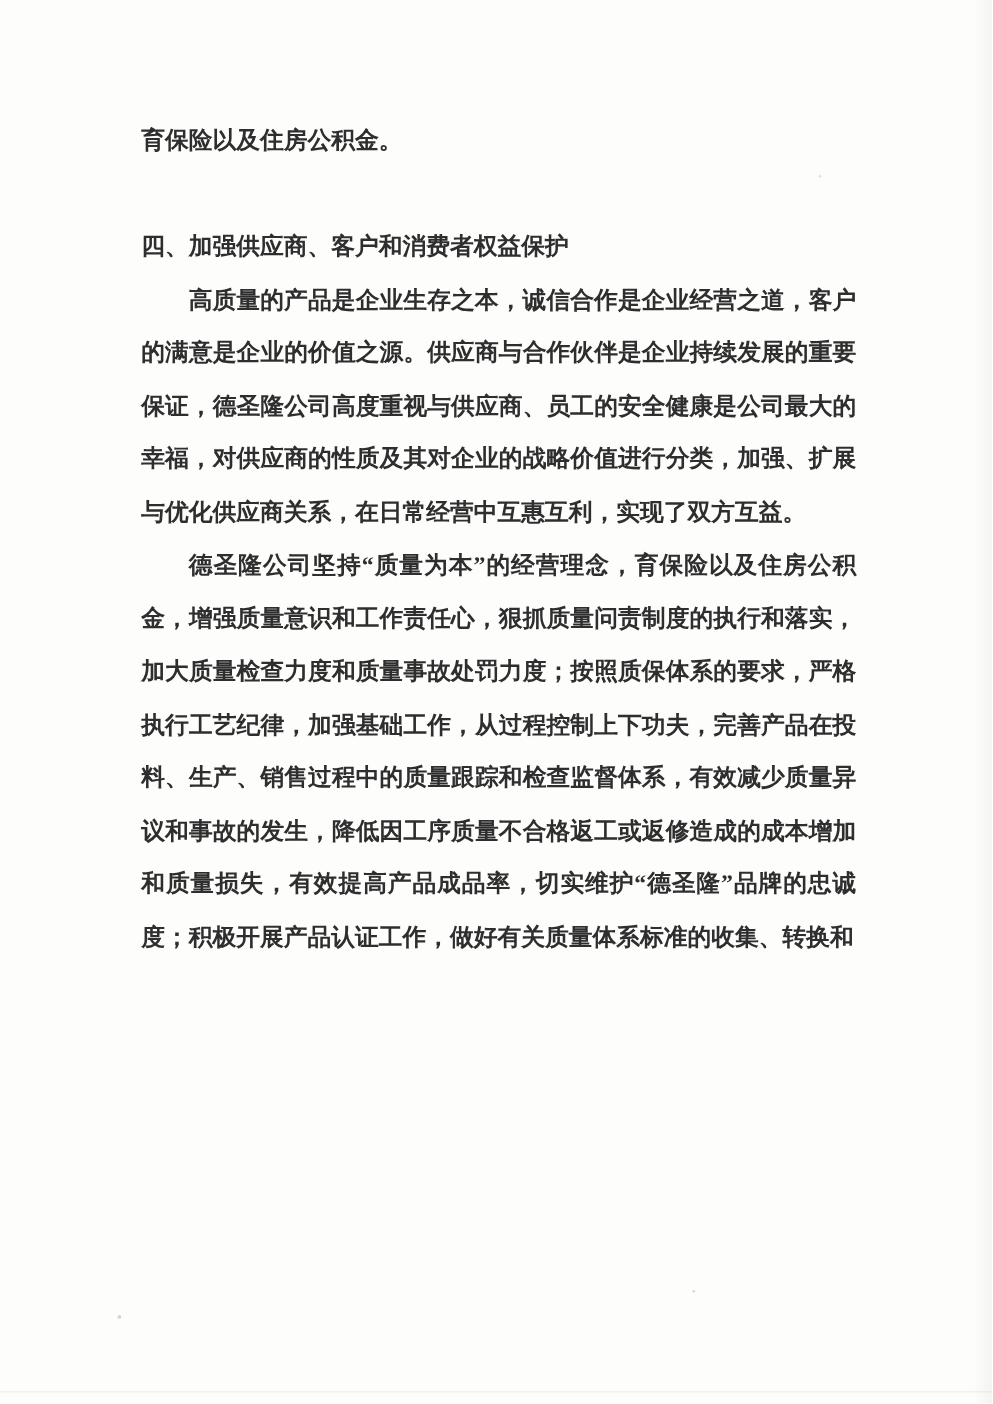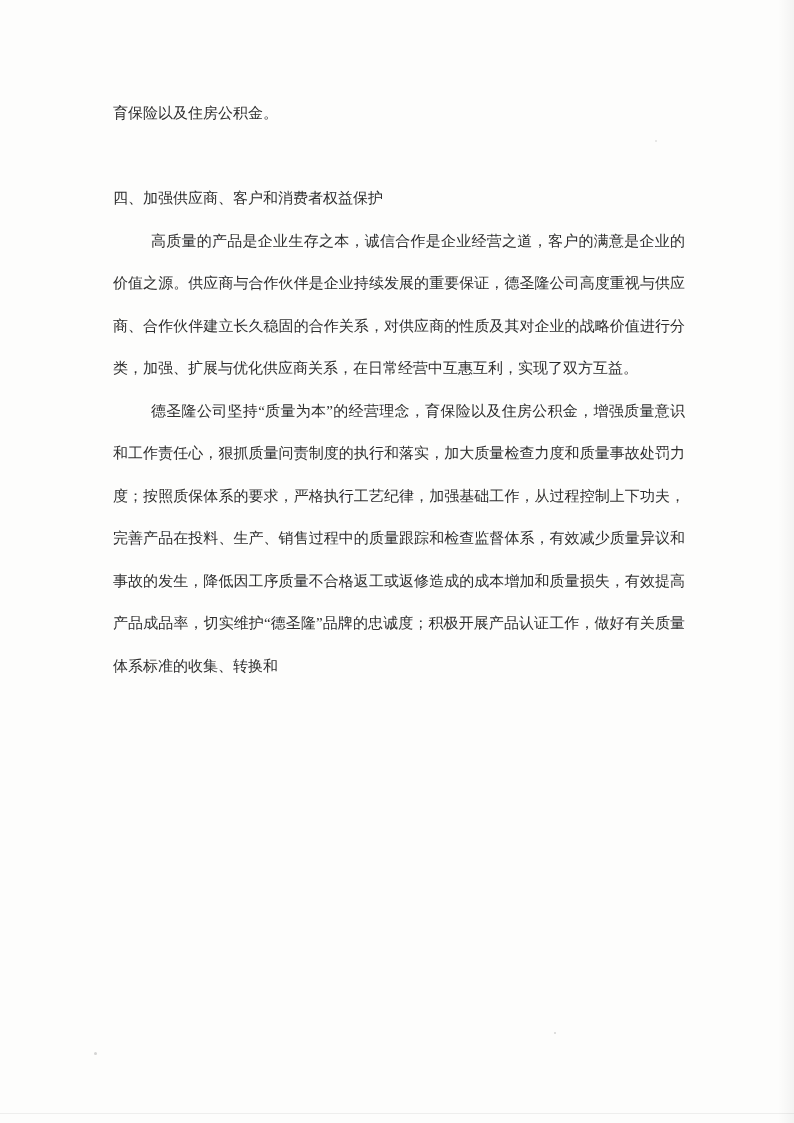--- a/index.html
+++ b/index.html
@@ -35,25 +35,25 @@
   }
   .content {
     position: absolute;
     left: 113px;
     top: 92px;
     width: 572px;
     color: #2e2e2e;
   }
   .content p {
     margin: 0;
-    font-size: 15px;
+    font-size: 19px;
     line-height: 42.5px;
     text-align: justify;
     text-justify: inter-ideograph;
-    font-weight: 400;
+    font-weight: 700;
   }
   .content p.indent {
     text-indent: 38px;
   }
   .content .spacer {
     height: 42.5px;
   }
   .speck {
     position: absolute;
     width: 3px;
@@ -67,19 +67,19 @@
   .speck.s3 { left: 655px; top: 140px;  width: 2px; height: 2px; background: rgba(90,90,90,0.18); }
 </style>
 </head>
 <body>
 
 <div class="page">
   <div class="content">
       <p class="body">育保险以及住房公积金。</p>
       <div class="spacer"></div>
       <p class="heading">四、加强供应商、客户和消费者权益保护</p>
-      <p class="body indent">高质量的产品是企业生存之本，诚信合作是企业经营之道，客户的满意是企业的价值之源。供应商与合作伙伴是企业持续发展的重要保证，德圣隆公司高度重视与供应商、合作伙伴建立长久稳固的合作关系，对供应商的性质及其对企业的战略价值进行分类，加强、扩展与优化供应商关系，在日常经营中互惠互利，实现了双方互益。</p>
+      <p class="body indent">高质量的产品是企业生存之本，诚信合作是企业经营之道，客户的满意是企业的价值之源。供应商与合作伙伴是企业持续发展的重要保证，德圣隆公司高度重视与供应商、员工的安全健康是公司最大的幸福，对供应商的性质及其对企业的战略价值进行分类，加强、扩展与优化供应商关系，在日常经营中互惠互利，实现了双方互益。</p>
       <p class="body indent">德圣隆公司坚持“质量为本”的经营理念，育保险以及住房公积金，增强质量意识和工作责任心，狠抓质量问责制度的执行和落实，加大质量检查力度和质量事故处罚力度；按照质保体系的要求，严格执行工艺纪律，加强基础工作，从过程控制上下功夫，完善产品在投料、生产、销售过程中的质量跟踪和检查监督体系，有效减少质量异议和事故的发生，降低因工序质量不合格返工或返修造成的成本增加和质量损失，有效提高产品成品率，切实维护“德圣隆”品牌的忠诚度；积极开展产品认证工作，做好有关质量体系标准的收集、转换和</p>
     </div>
   <div class="speck s1"></div>
   <div class="speck s2"></div>
   <div class="speck s3"></div>
 </div>
 
 </body></html>

